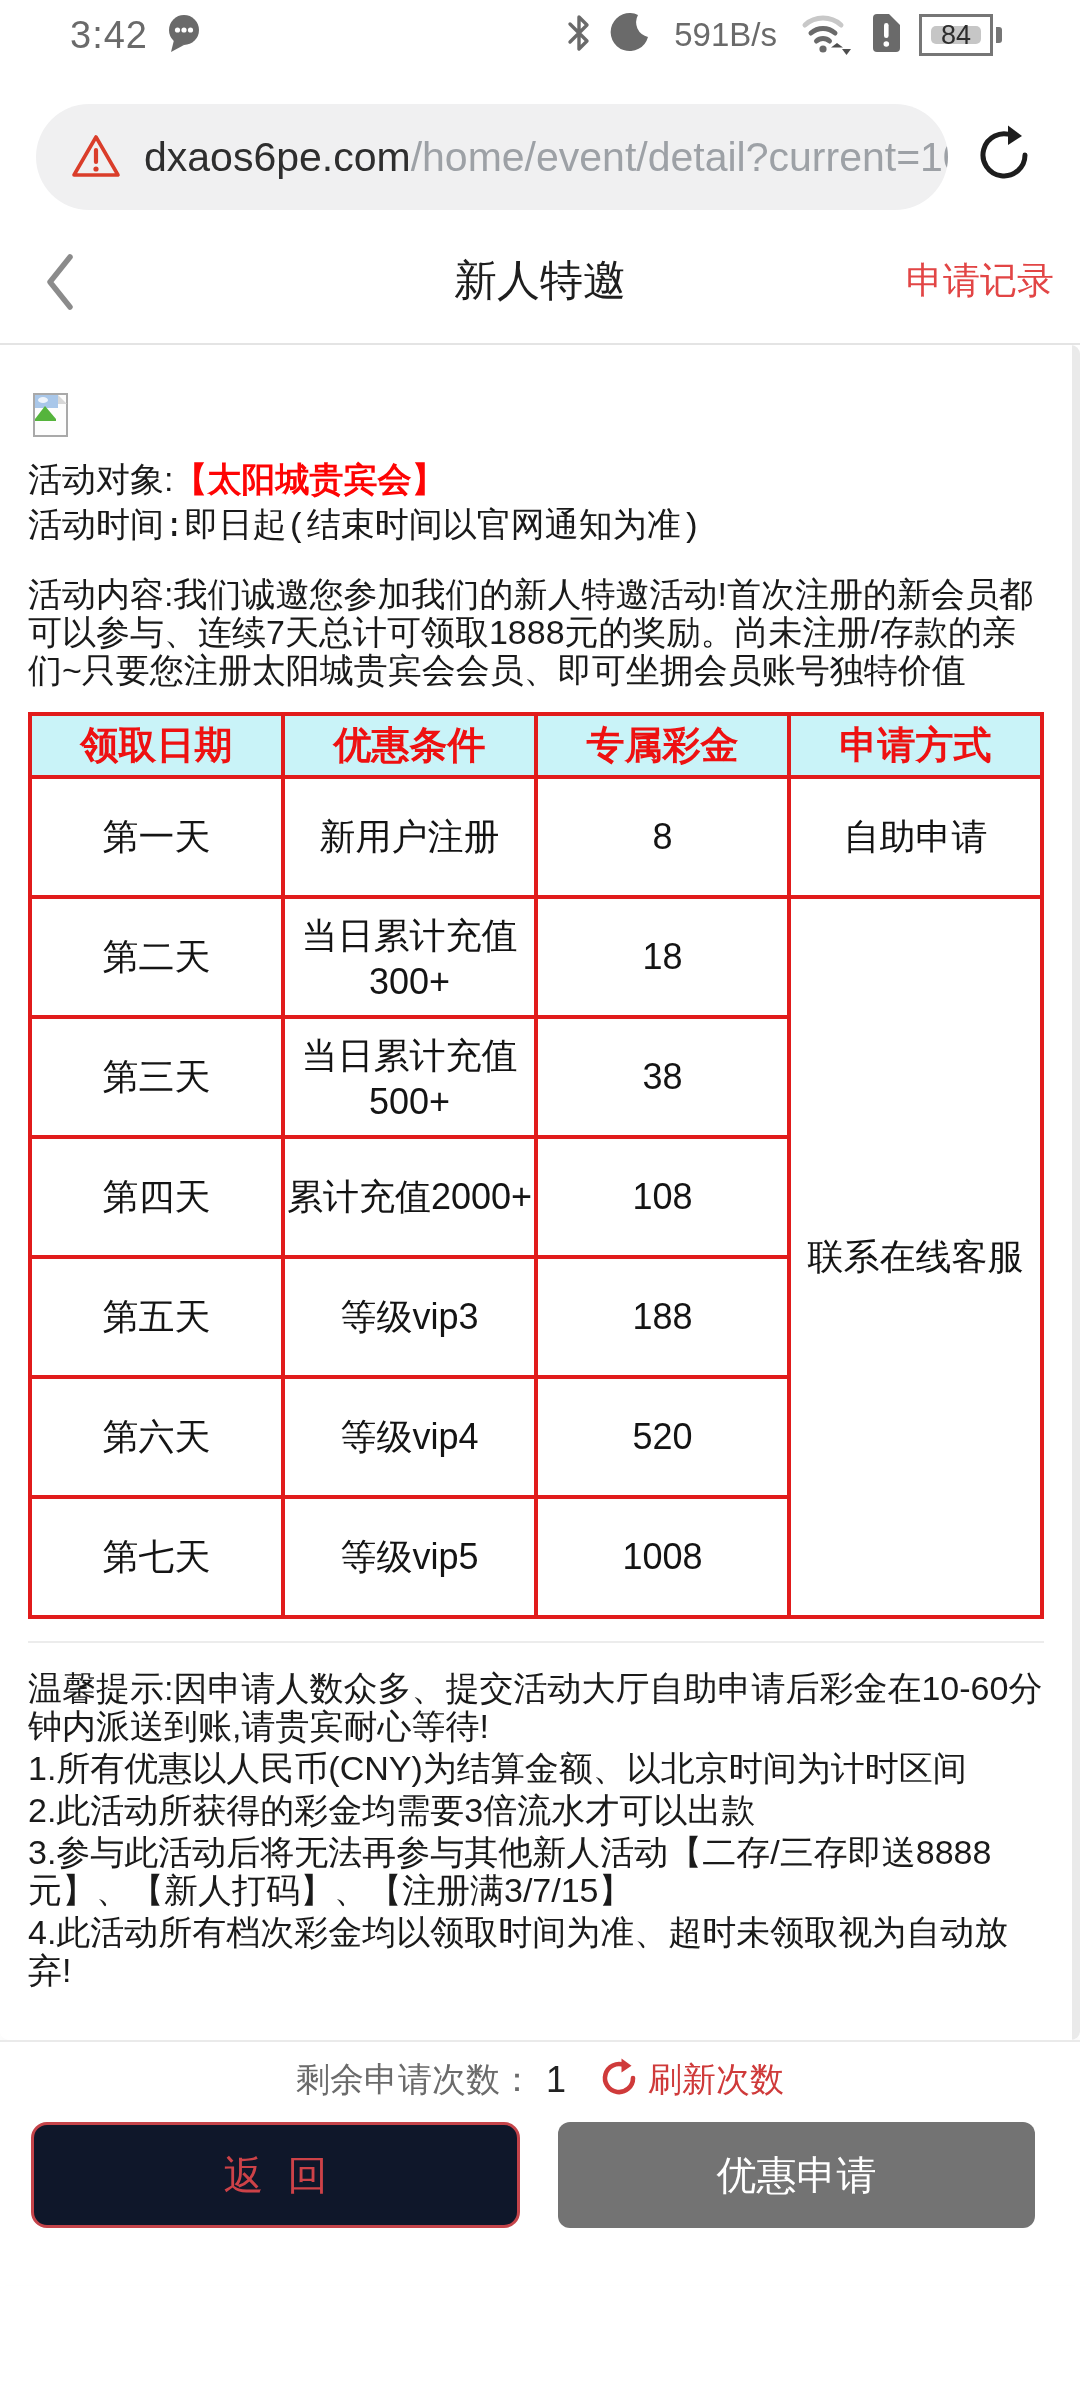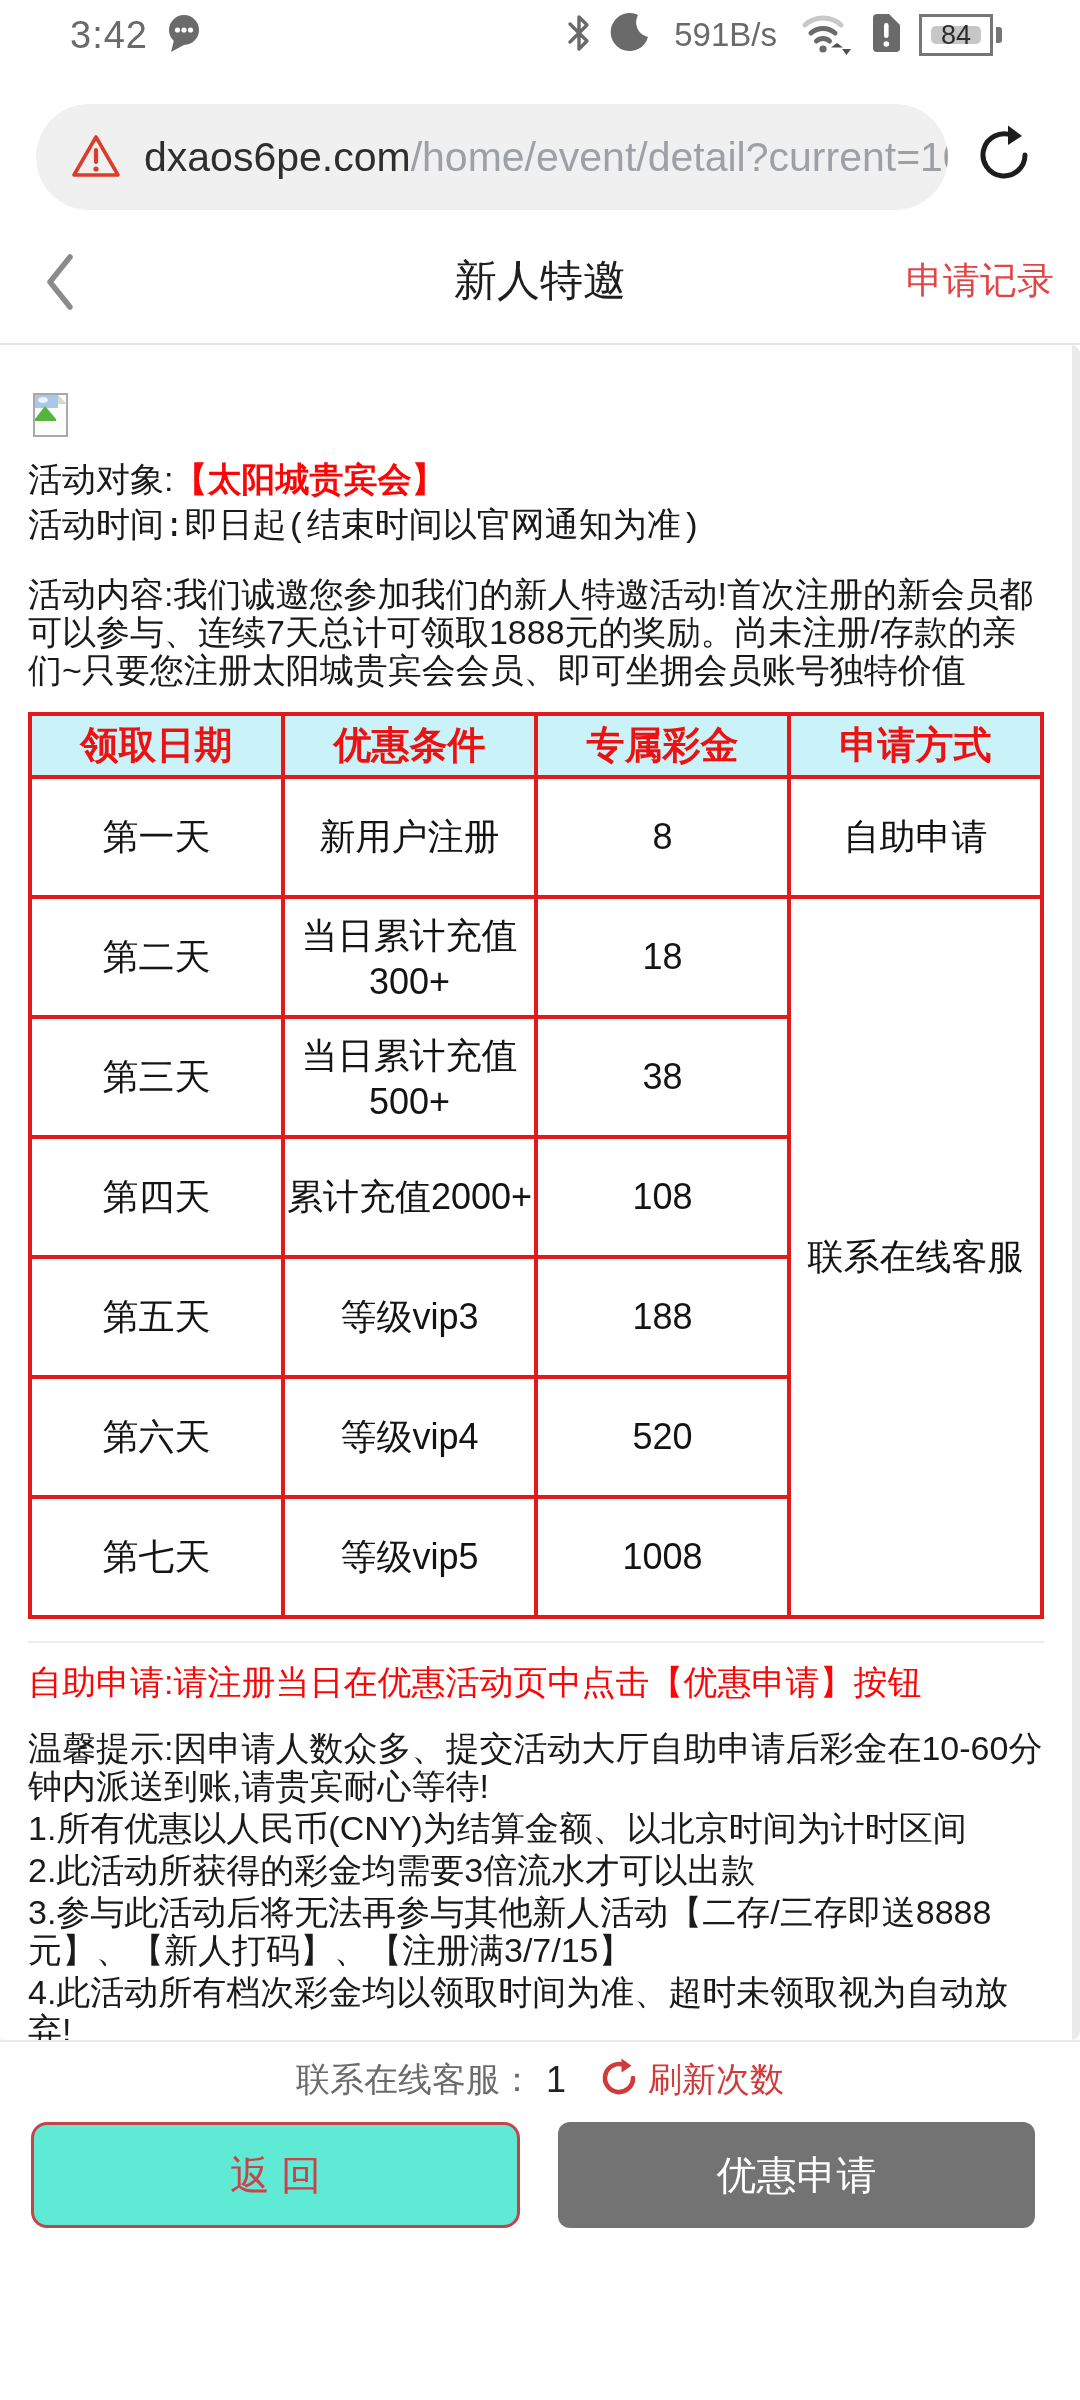--- a/index.html
+++ b/index.html
@@ -65,21 +65,21 @@
   
   .action-bar { height:245px; background:#fff; border-top:2px solid #eaeaea;
     box-shadow:0 -6px 12px rgba(0,0,0,0.03); padding-top:10px; }
   .remaining-row { height:56px; display:flex; align-items:center; justify-content:center; gap:8px; }
   .remaining-label { font-size:34px; color:#6b6b6b; }
   .remaining-count { font-size:36px; color:#222; margin:0 14px 0 4px; }
   .refresh-red { display:flex; align-items:center; margin-left:10px; }
   .refresh-label { font-size:34px; color:#cf3a3a; margin-left:8px; }
   .buttons-row { display:flex; padding:14px 45px 0 31px; gap:38px; }
   .btn { height:106px; display:flex; align-items:center; justify-content:center; font-size:40px; cursor:pointer; }
-  .btn-back { width:489px; background:#5eead4; border:3px solid #c5444a; border-radius:16px; color:#cd4248; }
+  .btn-back { width:489px; background:#0f172a; border:3px solid #c5444a; border-radius:16px; color:#cd4248;font-family:Liberation Mono, monospace; }
   .btn-apply { flex:1; background:#737373; border:none; border-radius:12px; color:#fff; }
 
   
   .nav-bar { height:115px; border-top:2px solid #e9e9e9; background:#fff;
     display:flex; align-items:center; justify-content:space-around; }
   .nav-item { width:80px; height:80px; display:flex; align-items:center; justify-content:center; }
 </style>
 </head>
 <body>
 
@@ -228,33 +228,32 @@
         </tr>
         <tr>
           <td>第七天</td>
           <td>等级vip5</td>
           <td>1008</td>
         </tr>
       </tbody>
     </table>
 
     <hr class="divider">
-    <p class="note-red">自助申请:请注册当日在优惠活动页中点击【优惠申请】按钮</p>
     <p class="warm-tip">温馨提示:因申请人数众多、提交活动大厅自助申请后彩金在10-60分钟内派送到账,请贵宾耐心等待!</p>
     <p class="term">1.所有优惠以人民币(CNY)为结算金额、以北京时间为计时区间</p>
     <p class="term">2.此活动所获得的彩金均需要3倍流水才可以出款</p>
     <p class="term">3.参与此活动后将无法再参与其他新人活动【二存/三存即送8888元】、【新人打码】、【注册满3/7/15】</p>
     <p class="term">4.此活动所有档次彩金均以领取时间为准、超时未领取视为自动放弃!</p>
 
     <div class="scrollbar-track"></div>
   </div>
 
   <div class="action-bar">
     <div class="remaining-row">
-      <span class="remaining-label">联系在线客服：</span>
+      <span class="remaining-label">剩余申请次数：</span>
       <span class="remaining-count">1</span>
       <span class="refresh-red">
         <span>
           <svg width="42" height="42" viewBox="0 0 42 42">
             <path d="M35 21 A 14 14 0 1 1 26.5 8.2" fill="none" stroke="#cf3a3a" stroke-width="4.6" stroke-linecap="round"></path>
             <path d="M23.5 1.5 L33.5 8.8 L23.5 15.5 Z" fill="#cf3a3a"></path>
           </svg>
         </span>
         <span class="refresh-label">刷新次数</span>
       </span>

